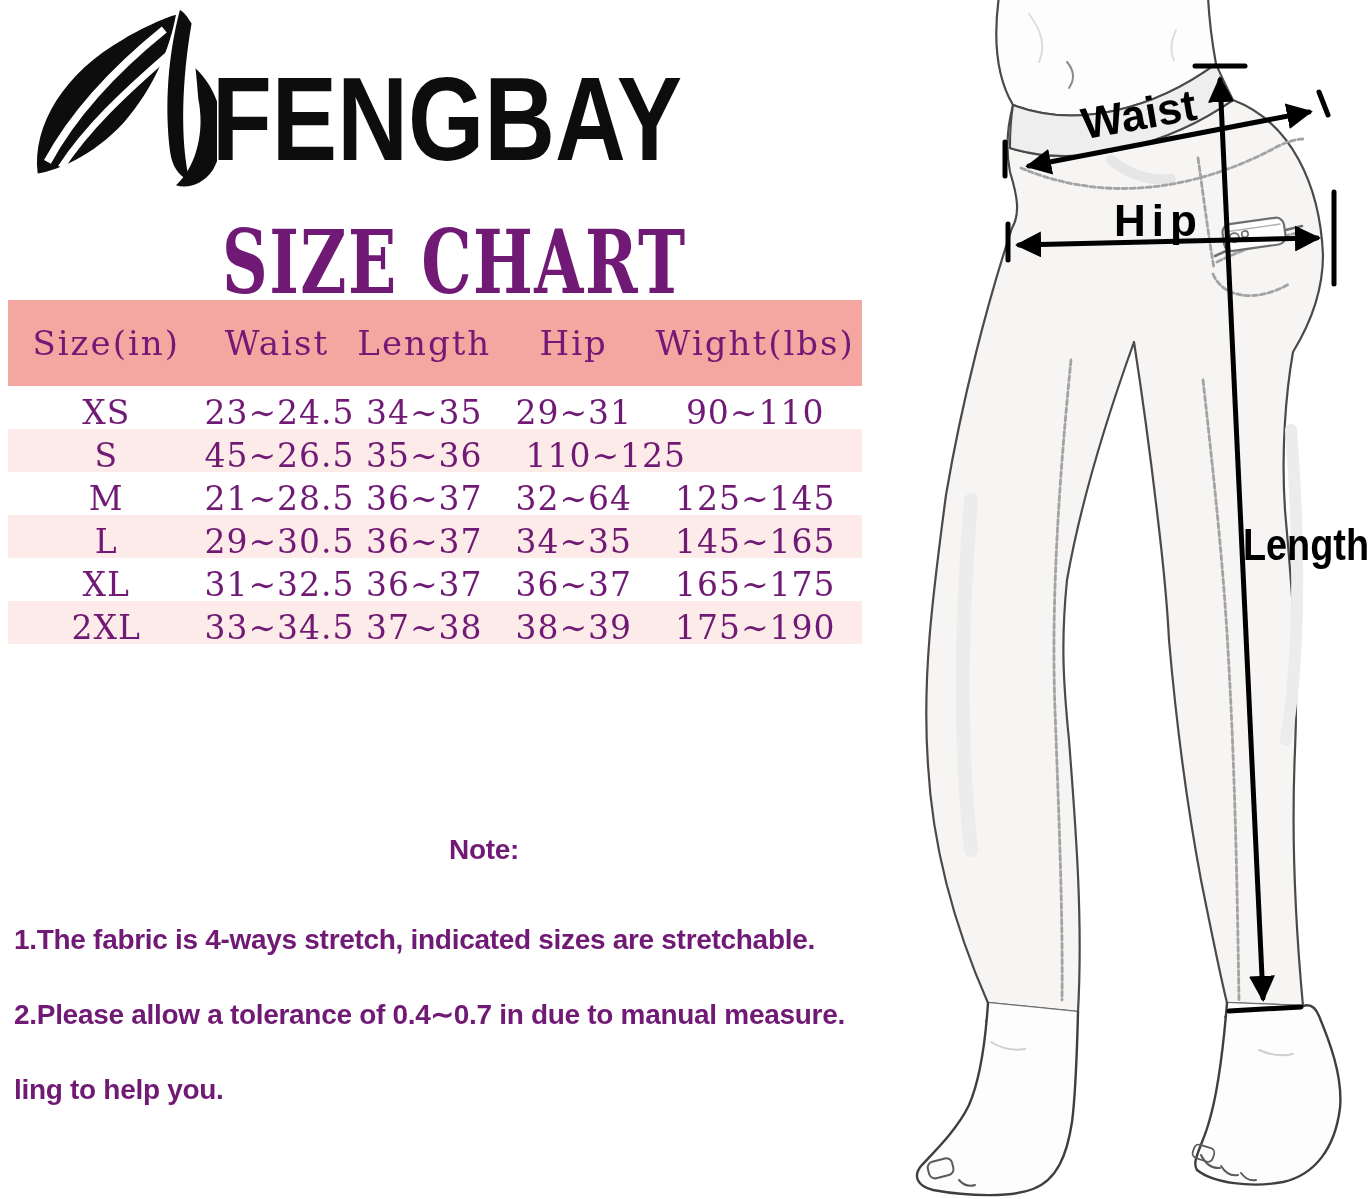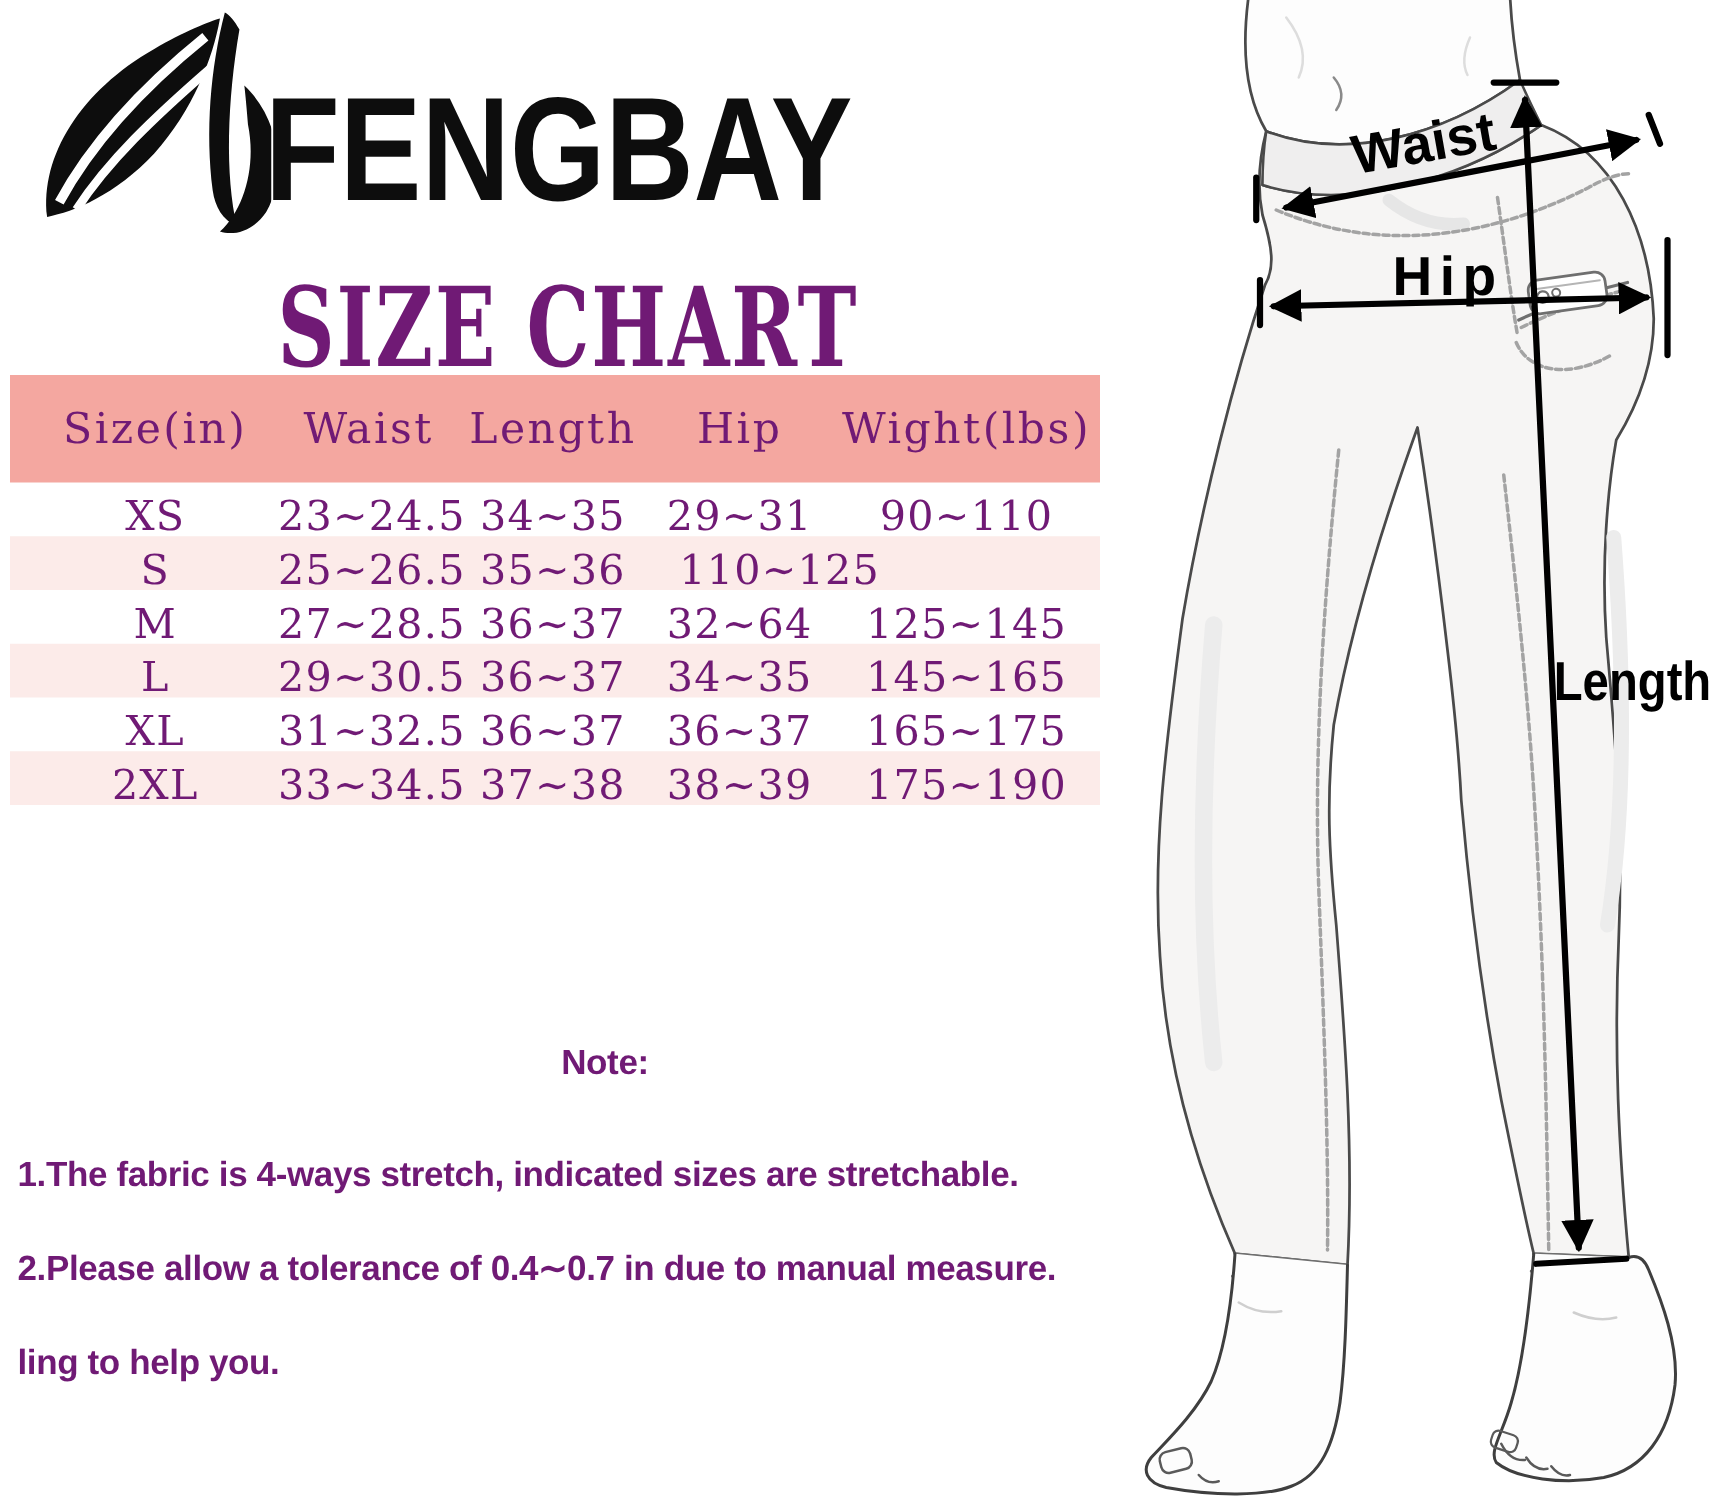--- a/index.html
+++ b/index.html
@@ -8,21 +8,21 @@
   
   .logo-icon{position:absolute;left:22px;top:8px;}
   .wordmark{position:absolute;left:208px;top:0;}
   
   .title{position:absolute;left:222px;top:218px;
          font-family:"DejaVu Serif",serif;font-weight:bold;font-size:88px;line-height:1;
          letter-spacing:2px;transform:scaleX(0.72);transform-origin:left top;white-space:nowrap;}
   
   .table{position:absolute;left:8px;top:300px;width:854px;
          font-family:"DejaVu Serif","Liberation Serif",serif;}
-  .tr{display:flex;width:100%;padding-left:18px;}
+  .tr{display:flex;width:100%;}
   .tr.head{height:86px;background:#f4a7a0;font-size:34px;letter-spacing:2px;}
   .tr.head .cell{line-height:86px;}
   .tr.data{height:43px;font-size:33px;letter-spacing:1px;}
   .tr.data .cell{line-height:54px;}
   .tr.alt{background:#fcebe9;}
   .cell{text-align:center;white-space:nowrap;overflow:visible;}
   .c0{width:23%;} .c1{width:17%;} .c2{width:17.5%;} .c3{width:17.5%;} .c4{width:25%;}
   
   .notes{position:absolute;left:14px;top:834px;width:940px;
          font-weight:700;font-size:28px;line-height:32px;letter-spacing:-0.3px;}
@@ -59,27 +59,27 @@
     </div>
     <div class="tr data">
       <div class="cell c0">XS</div>
       <div class="cell c1">23∼24.5</div>
       <div class="cell c2">34∼35</div>
       <div class="cell c3">29∼31</div>
       <div class="cell c4">90∼110</div>
     </div>
     <div class="tr data alt">
       <div class="cell c0">S</div>
-      <div class="cell c1">25∼26.5</div>
+      <div class="cell c1">45∼26.5</div>
       <div class="cell c2">35∼36</div>
       <div class="cell c4">110∼125</div>
     </div>
     <div class="tr data">
       <div class="cell c0">M</div>
-      <div class="cell c1">27∼28.5</div>
+      <div class="cell c1">21∼28.5</div>
       <div class="cell c2">36∼37</div>
       <div class="cell c3">32∼64</div>
       <div class="cell c4">125∼145</div>
     </div>
     <div class="tr data alt">
       <div class="cell c0">L</div>
       <div class="cell c1">29∼30.5</div>
       <div class="cell c2">36∼37</div>
       <div class="cell c3">34∼35</div>
       <div class="cell c4">145∼165</div>

